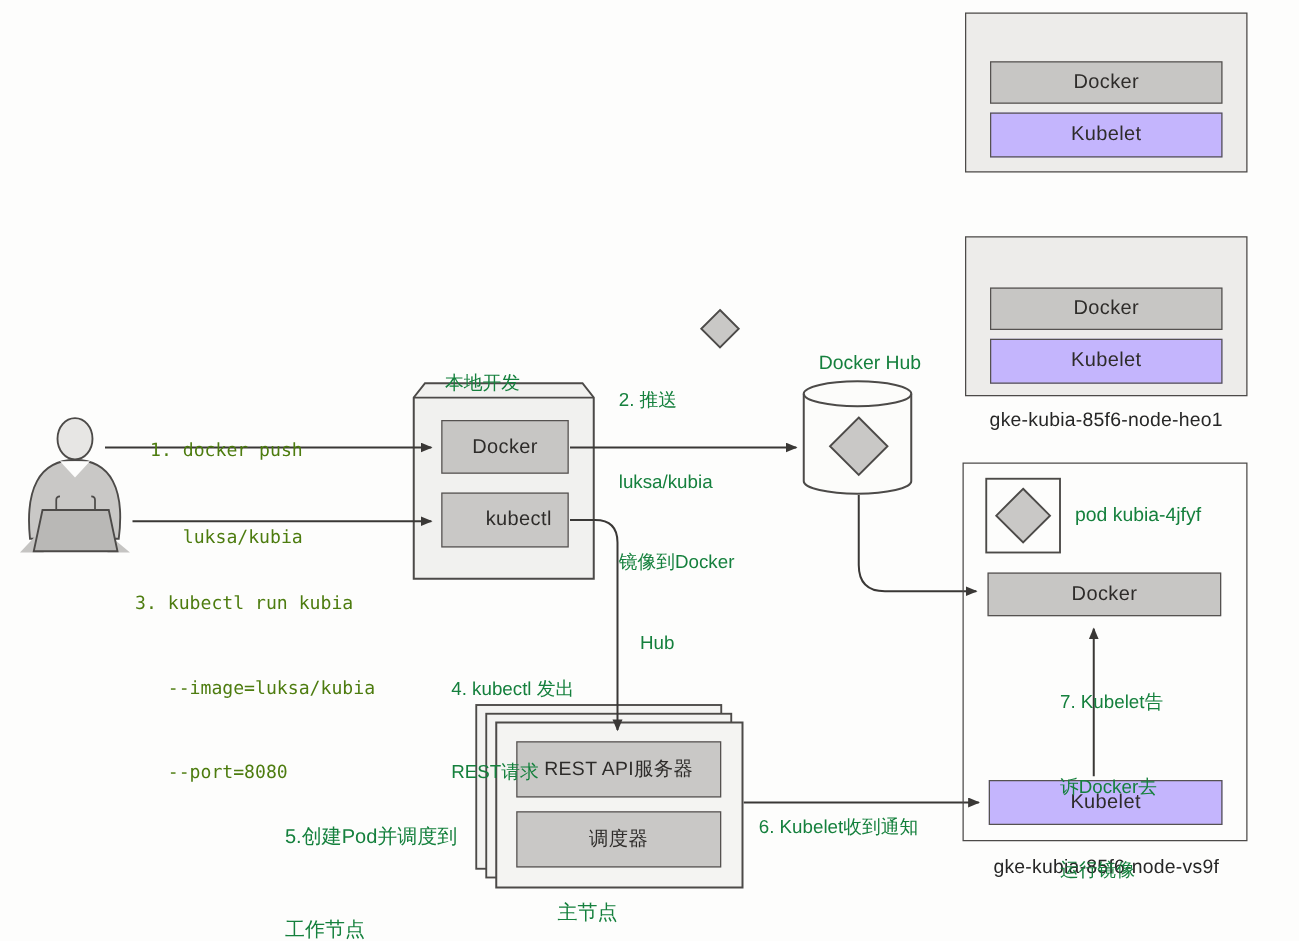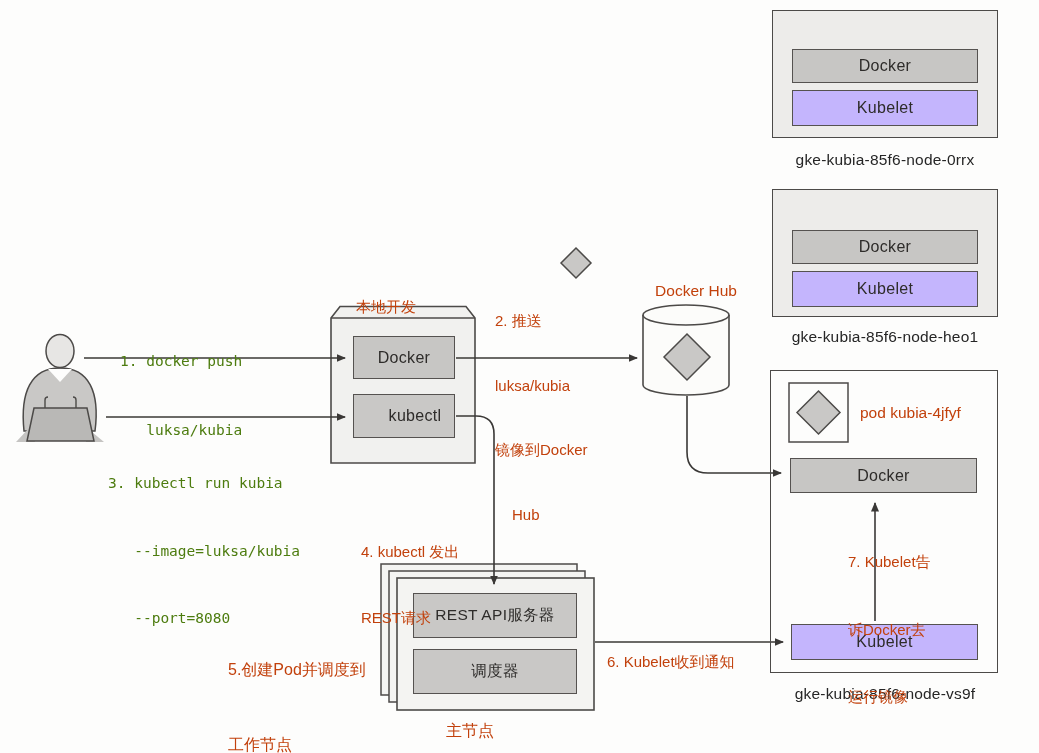--- a/index.html
+++ b/index.html
@@ -15,21 +15,21 @@
   }
   .nodebox{
     position:absolute;box-sizing:border-box;border:1.6px solid #4c4a48;
     background:#edecea;
   }
   .fill-docker{background:#c7c6c4;}
   .fill-kubelet{background:#c4b5fd;}
   .fill-comp{background:#c9c8c6;}
   .txt{position:absolute;line-height:22px;font-size:15px;white-space:pre;}
   .mono{font-family:"DejaVu Sans Mono","Liberation Mono",monospace;font-size:14.5px;color:#4d7c0f;}
-  .cn{font-family:"Liberation Sans",sans-serif;color:#c2410c;}
+  .cn{font-family:"Liberation Sans",sans-serif;color:#15803d;}
   .center{text-align:center;}
   .nodelabel{position:absolute;width:250px;text-align:center;font-size:15.5px;color:#262626;letter-spacing:.2px;}
   .indent3{padding-left:3ch;}
 </style>
 </head>
 <body>
 
 <div id="canvas">
 
   <svg id="shapes" viewBox="0 0 1039 753" xmlns="http://www.w3.org/2000/svg">
@@ -83,21 +83,20 @@
     <path d="M875,621 V503" fill="none" stroke="#3a3836" stroke-width="1.6" marker-end="url(#ah)"></path>
   </svg>
 
   <div class="nodebox" style="left:772px;top:10px;width:226px;height:128px;"></div>
   <div class="box fill-docker" style="left:792px;top:49px;width:186px;height:34px;">
     <span>Docker</span>
   </div>
   <div class="box fill-kubelet" style="left:792px;top:90px;width:186px;height:36px;">
     <span>Kubelet</span>
   </div>
-  <div class="nodelabel" style="left:760px;top:151px;">gke-kubia-85f6-node-0rrx</div>
 
   <div class="nodebox" style="left:772px;top:189px;width:226px;height:128px;"></div>
   <div class="box fill-docker" style="left:792px;top:230px;width:186px;height:34px;">
     <span>Docker</span>
   </div>
   <div class="box fill-kubelet" style="left:792px;top:271px;width:186px;height:36px;">
     <span>Kubelet</span>
   </div>
   <div class="nodelabel" style="left:760px;top:328px;">gke-kubia-85f6-node-heo1</div>
 

